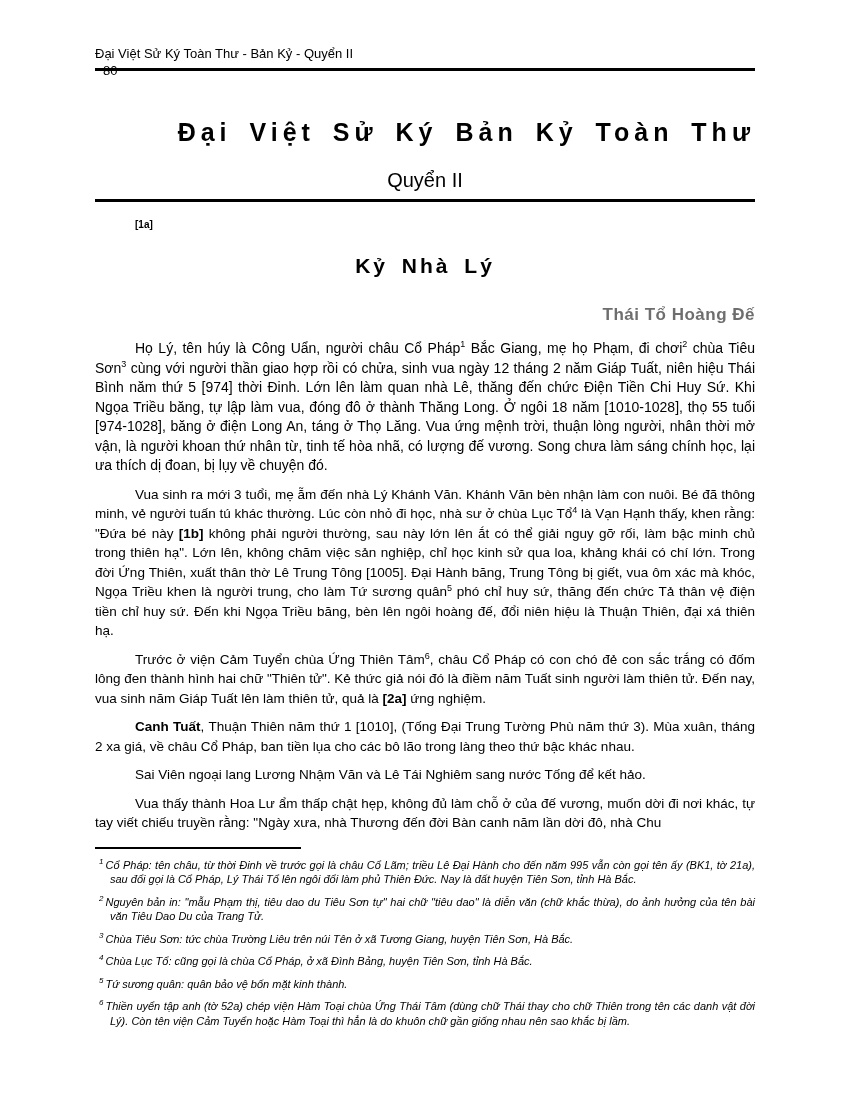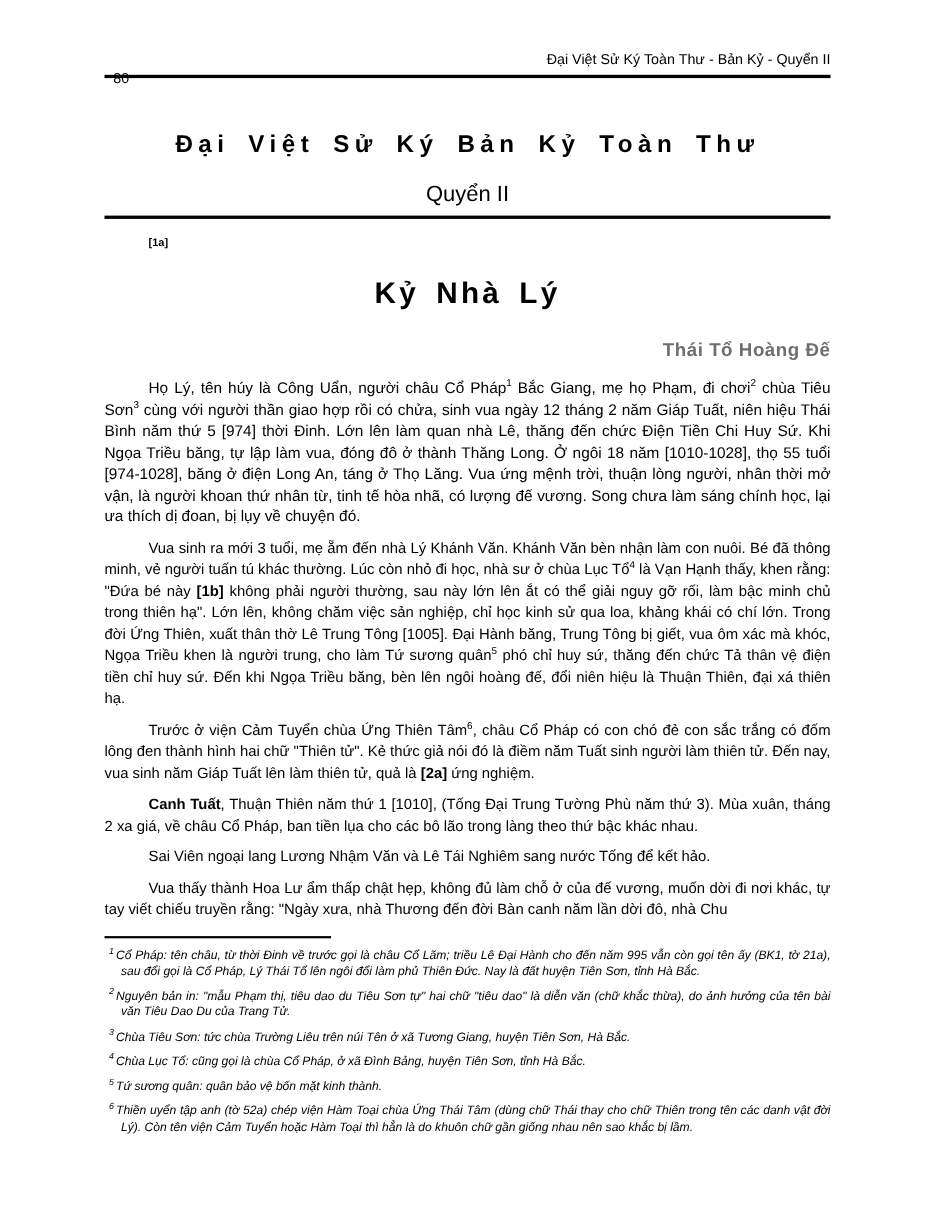--- a/index.html
+++ b/index.html
@@ -7,35 +7,35 @@
   .page {
     width:850px; height:1100px; margin:0 auto; background:#ffffff;
     font-family:"Liberation Sans","DejaVu Sans",sans-serif; color:#000;
     position:relative; overflow:hidden;
   }
   .content { padding:46px 95px 0 95px; }
 
   
   .running-header { position:relative; height:18px; font-size:13px; }
   .page-num { position:absolute; left:8px; top:17px; }
-  .running-title { text-align:right; }
+  .running-title { text-align:left; }
   .rule { border:none; border-top:3px solid #000; margin-top:4px; }
 
   
   .doc-title {
-    margin-top:47px; text-align:center;
-    font-size:22px; font-weight:bold; letter-spacing:5px; word-spacing:6px;
+    margin-top:47px; text-align:right;
+    font-size:25px; font-weight:bold; letter-spacing:5px; word-spacing:6px;
   }
   .volume-title { margin-top:22px; text-align:center; font-size:20px; margin-bottom:7px; }
 
   .folio-marker { margin-top:17px; margin-left:40px; font-weight:bold; font-size:10px; }
 
   .section-heading {
     margin-top:24px; text-align:center;
-    font-size:27px; font-weight:bold; letter-spacing:3px; word-spacing:5px;
+    font-size:21px; font-weight:bold; letter-spacing:3px; word-spacing:5px;
   }
   .reign-heading {
     margin-top:27px; text-align:right;
     font-size:17px; font-weight:bold; color:#6e6e6e; letter-spacing:0.5px;
   }
 
   
   .body-text { margin-top:14px; }
   .para {
     text-align:justify; text-indent:40px;

